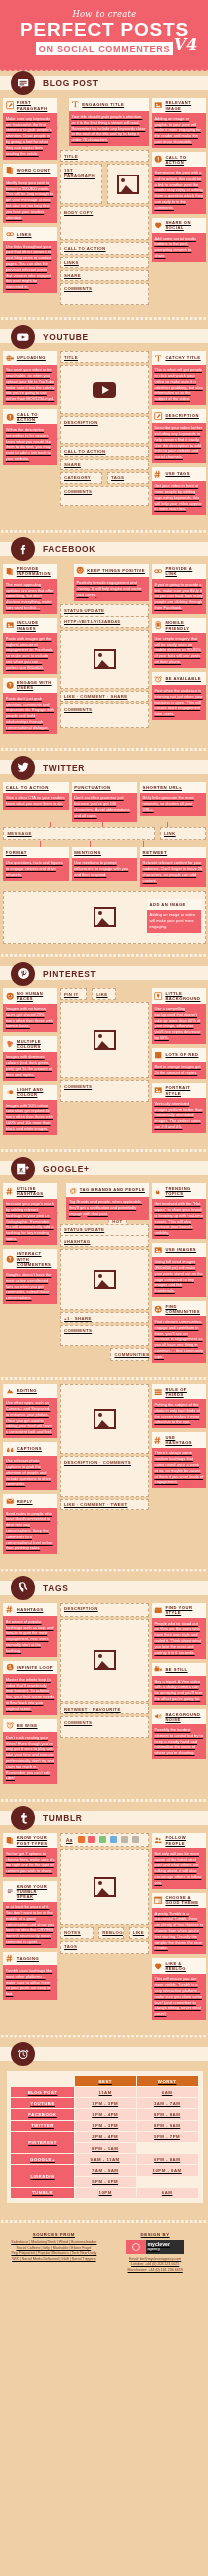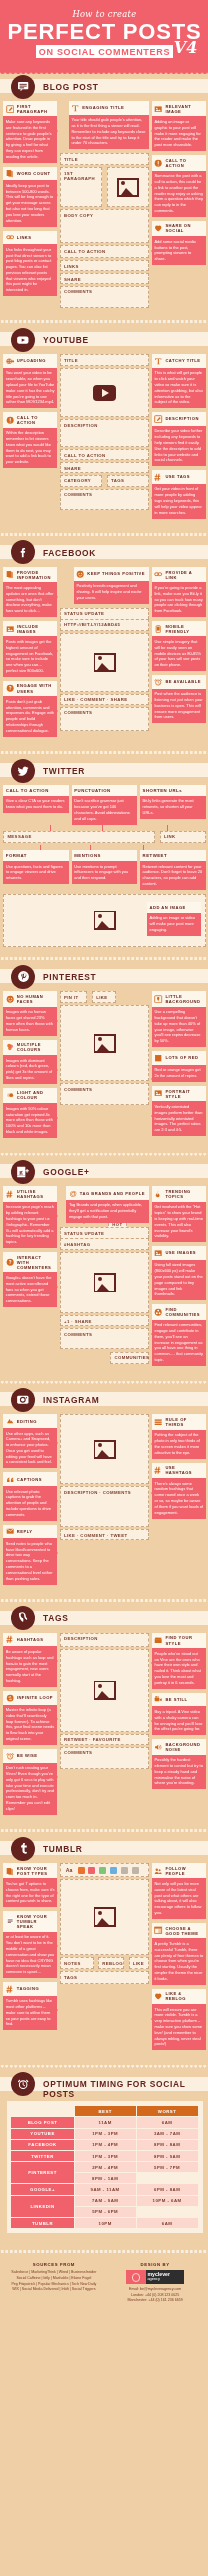--- a/index.html
+++ b/index.html
@@ -1,22 +1,22 @@
 <!DOCTYPE html>
 <html style="font-size:10.3px"><head>
 <meta charset="utf-8">
 <style>
   *{box-sizing:border-box;margin:0;padding:0;}
   body{width:209px;background:#EECFA6;font-family:"Liberation Sans",sans-serif;-webkit-font-smoothing:none;}
-  .page{width:209px;position:relative;overflow:hidden;}
+  .page{width:209px;position:relative;overflow:hidden;text-decoration:underline;}
 
   
   .hero{background:#F0616B;padding:9px 0 10.3px;text-align:center;position:relative;}
   .hero-sub{color:#fff;font-family:"DejaVu Serif",serif;font-style:italic;font-size:8.4px;letter-spacing:0.3px;}
-  .hero-main{color:#fff;font-size:22px;font-weight:bold;letter-spacing:0.8px;line-height:1.05;margin-top:0.6px;font-family:"Liberation Sans",sans-serif;}
+  .hero-main{color:#fff;font-size:19px;font-weight:bold;letter-spacing:0.8px;line-height:1.05;margin-top:0.6px;font-family:"Liberation Sans",sans-serif;}
   .hero-band{display:inline-block;background:#fff;color:#F0616B;font-size:9px;font-weight:bold;letter-spacing:0.7px;padding:1.9px 3.2px 1.3px;margin-top:2.6px;}
   .hero-v4{position:absolute;right:11.6px;bottom:11.6px;color:#fff;font-family:"DejaVu Serif",serif;font-style:italic;font-weight:bold;font-size:16px;}
   .hero-wrap{position:relative;display:inline-block;}
 
   
   .zig{height:5.2px;background:
      linear-gradient(-45deg, #EECFA6 2.6px, transparent 0) 0 2.6px,
      linear-gradient( 45deg, #EECFA6 2.6px, transparent 0) 0 2.6px;
      background-color:#F0616B;background-size:5.2px 5.2px;background-repeat:repeat-x;}
   .dots{height:4.5px;background-color:#EECFA6;
@@ -811,31 +811,20 @@
       <span class="lb">FIND COMMUNITIES</span>
                 </div>
     <div class="bd">Find relevant communities, engage and contribute in them, you'll see an increase in engagement as you all have one thing in common…. that community topic.</div>
               </div>
             </div>
           </div>
         </div>
       </div>
       <div class="dots"></div>
       <div class="sec">
-        <div class="sechead">
-          <div class="bar"></div>
-    <div class="circle">
-            <svg width="13.6" height="13.6" viewBox="0 0 24 24">
-              <rect x="2" y="5" width="20" height="14" rx="2.6" fill="#fff"></rect>
-              <circle cx="12" cy="12" r="4.2" fill="none" stroke="#64221E" stroke-width="2"></circle>
-              <circle cx="18.4" cy="8.4" r="1.2" fill="#64221E"></circle>
-            </svg>
-          </div>
-    <div class="t">INSTAGRAM</div>
-        </div>
         <div class="cols">
           <div class="row">
             <div class="colL">
               <div class="card left">
                 <div class="hd">
       <span class="ic">
                     <svg width="8.4" height="8.4" viewBox="0 0 24 24">
                       <path d="M3 18 10 6l4 7 2-3 5 8z" fill="#D3691D"></path>
                     </svg>
                   </span>
@@ -1150,21 +1139,20 @@
   <div class="sec">
     <div class="sechead">
       <div class="bar"></div>
       <div class="circle">
         <svg width="12.3" height="12.3" viewBox="0 0 24 24" fill="#fff">
             <circle cx="12" cy="13" r="7.4" fill="none" stroke="#fff" stroke-width="2"></circle>
             <path d="M12 9v4.4l3 1.8" stroke="#fff" stroke-width="1.8" fill="none" stroke-linecap="round"></path>
             <path d="M5 4.5 3 7M19 4.5 21 7" stroke="#fff" stroke-width="2.4" stroke-linecap="round"></path>
           </svg>
       </div>
-      <div class="t">OPTIMUM TIMING FOR SOCIAL POSTS</div>
     </div>
     <div class="tblwrap">
       <table>
           <tbody id="timing-body">
             <tr>
               <th class="blank"></th>
               <th class="h">BEST</th>
               <th class="h">WORST</th>
             </tr>
             <tr>

